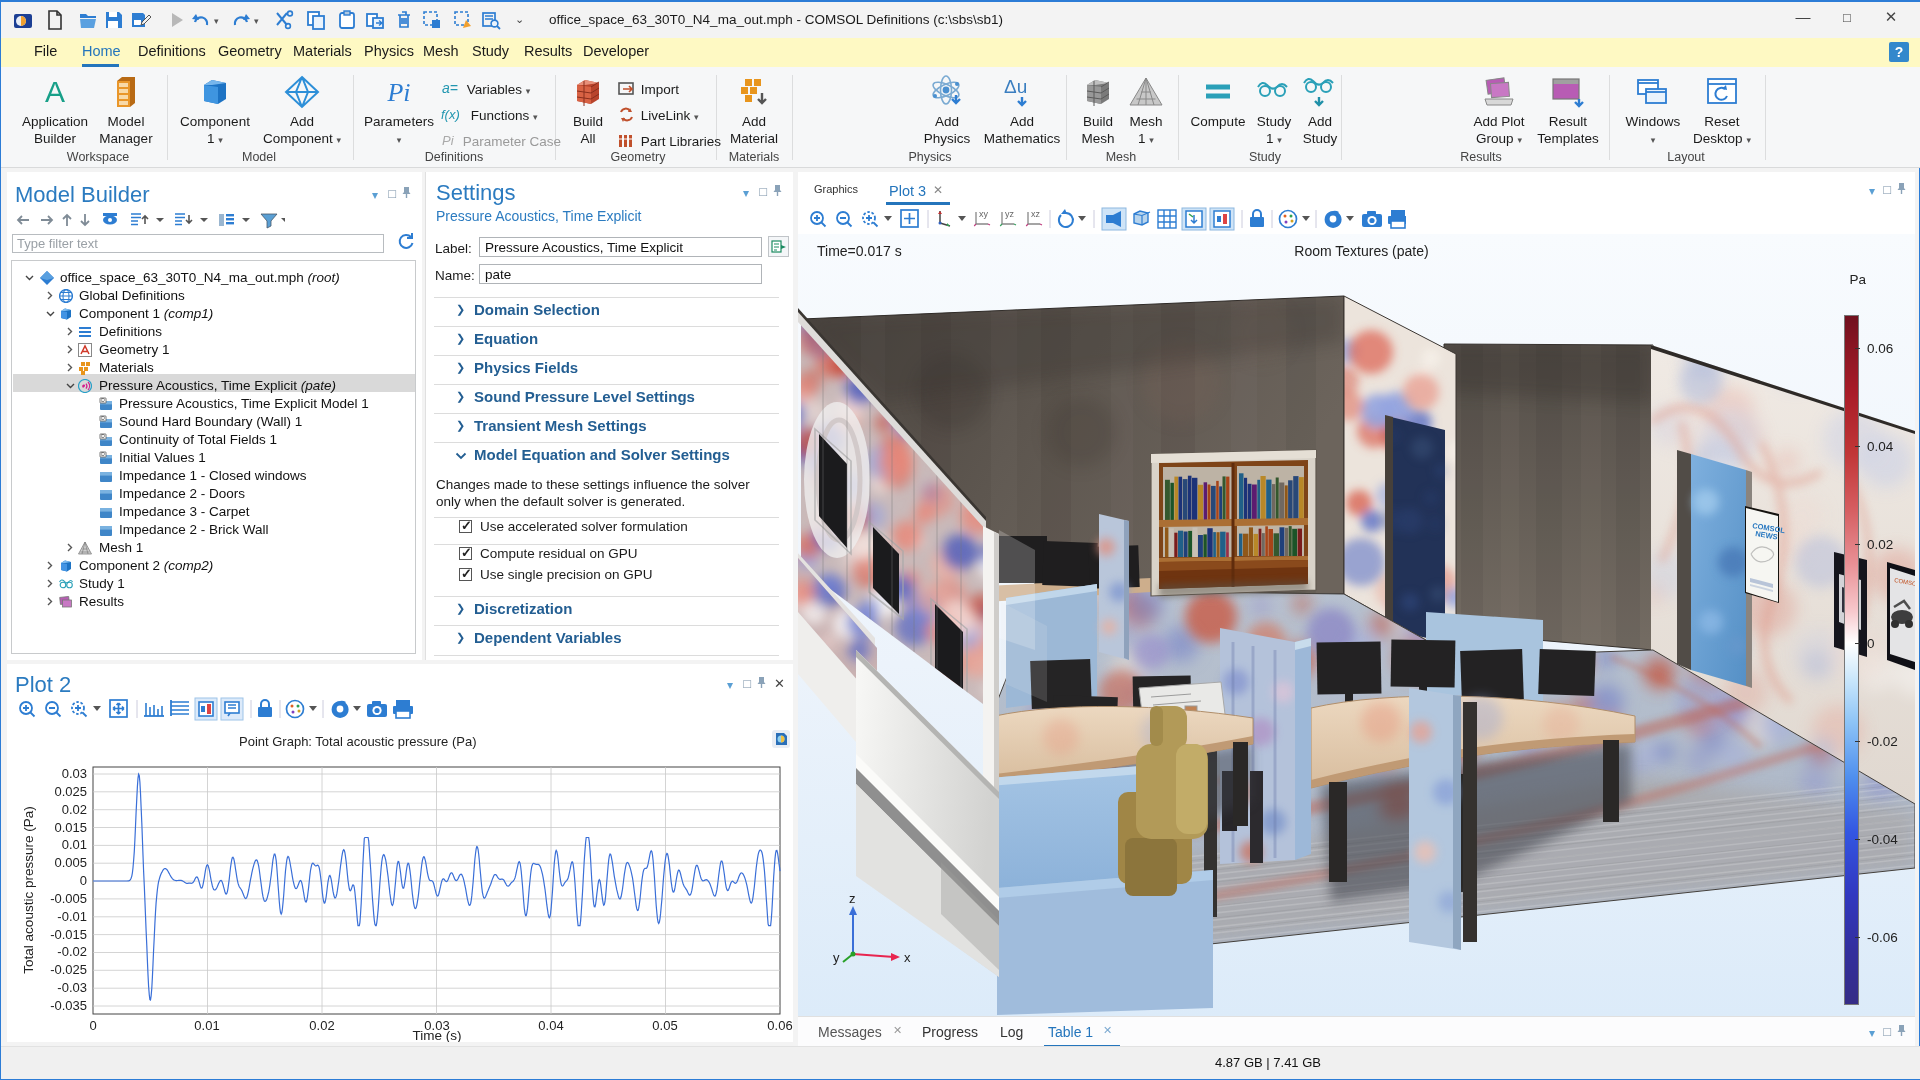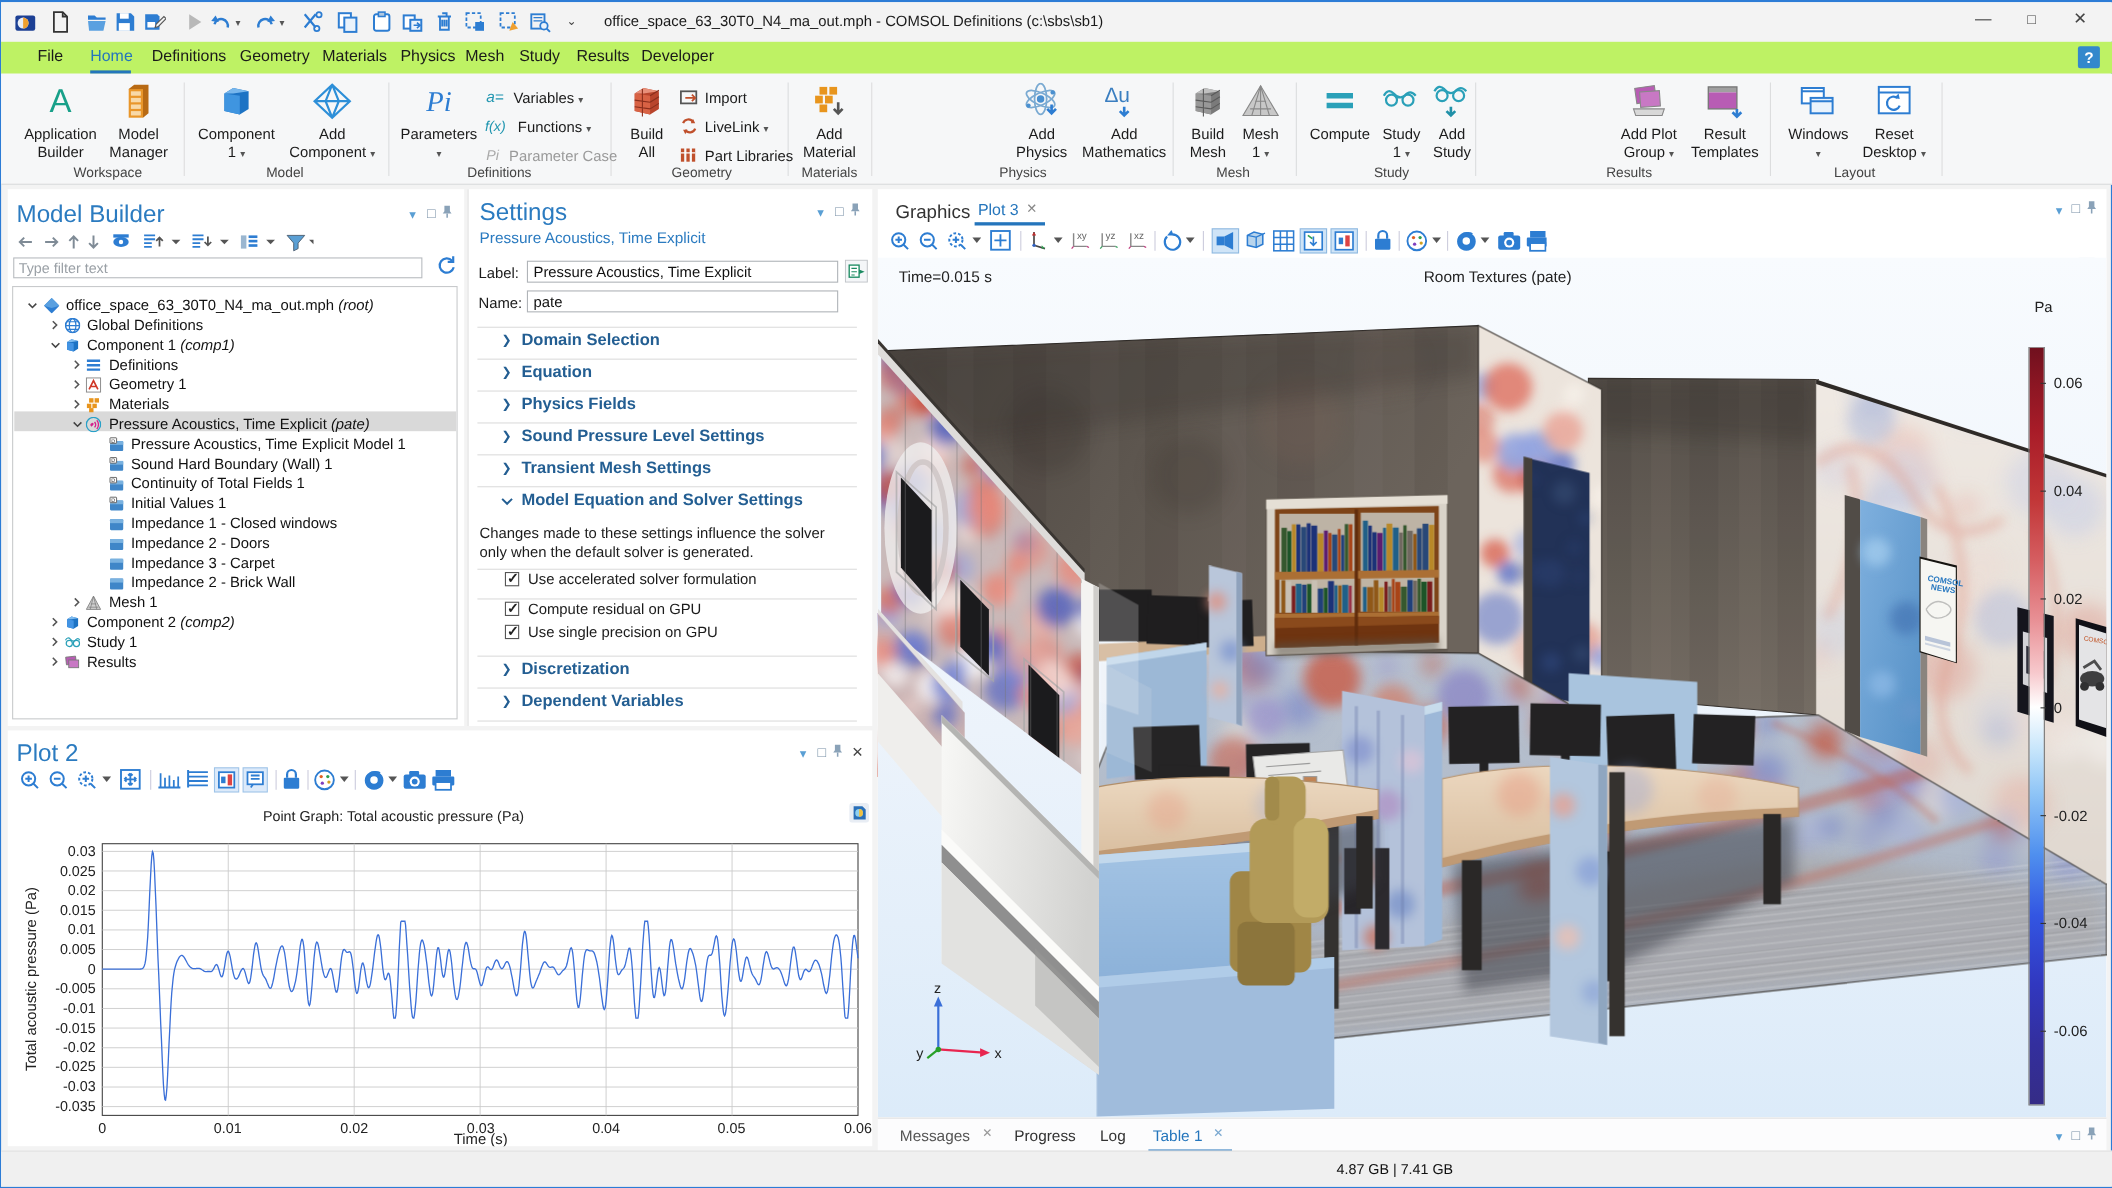--- a/index.html
+++ b/index.html
@@ -6,21 +6,21 @@
 html,body { width:1920px; height:1080px; overflow:hidden; font-family:"Liberation Sans", sans-serif; background:#f0f0f0; }
 #win { position:absolute; left:0; top:0; width:1920px; height:1080px; border:1px solid #2c7cd6; border-top:2px solid #2c7cd6; background:#f3f3f3; }
 .abs { position:absolute; }
 
 #titlebar { position:absolute; left:0; top:0; width:1920px; height:36px; background:#f3f3f3; }
 #titletext { position:absolute; left:548px; top:10px; font-size:13.5px; color:#1a1a1a; white-space:nowrap; }
 .qat { position:absolute; top:8px; width:20px; height:20px; }
 #wbtns { position:absolute; right:8px; top:6px; color:#444; font-size:15px; }
 #wbtns span { display:inline-block; width:44px; text-align:center; }
 
-#menubar { position:absolute; left:0; top:36px; width:1920px; height:29px; background:#bef264; }
+#menubar { position:absolute; left:0; top:36px; width:1920px; height:29px; background:#fef9c3; }
 .mtab { position:absolute; top:5px; font-size:14.5px; color:#1a1a1a; }
 .mtab.active { color:#2475bc; }
 #homeunder { position:absolute; left:81px; top:62px; width:37px; height:3px; background:#2475bc; }
 #helpbtn { position:absolute; right:10px; top:40px; width:20px; height:20px; background:#3388cc; color:#fff; font-size:14px; font-weight:bold; text-align:center; line-height:20px; border-radius:2px; }
 
 #ribbon { position:absolute; left:0; top:65px; width:1920px; height:101px; background:#f6f7f8; border-bottom:1px solid #d9dadb; }
 .rsep { position:absolute; top:8px; width:1px; height:85px; background:#dcddde; }
 .rgrouplabel { position:absolute; top:83px; font-size:12.5px; color:#444; text-align:center; }
 .rbtn { position:absolute; top:8px; text-align:center; font-size:13.5px; color:#1b1b1b; line-height:17px; }
 .rbtn .ric { display:block; margin:0 auto 4px auto; }
@@ -685,21 +685,21 @@
 <text x="550" y="1028" text-anchor="middle" font-size="13" fill="#222">0.04</text>
 <text x="664" y="1028" text-anchor="middle" font-size="13" fill="#222">0.05</text>
 <text x="779" y="1028" text-anchor="middle" font-size="13" fill="#222">0.06</text>
 <text x="436" y="1038" text-anchor="middle" font-size="13.5" fill="#222">Time (s)</text>
 <text x="32" y="888" text-anchor="middle" font-size="13.5" fill="#222" transform="rotate(-90 32 888)">Total acoustic pressure (Pa)</text>  
         </g>
  </svg>
 </div>
 
 <div id="gfx" class="panel">
- <div class="abs" style="left:16px;top:11px;font-size:17px;color:#333">Graphics</div>
+ <div class="abs" style="left:16px;top:11px;font-size:11px;color:#333">Graphics</div>
  <div class="abs" style="left:91px;top:11px;font-size:14.5px;color:#2475bc">Plot 3</div>
  <div class="abs" style="left:135px;top:11px;font-size:12px;color:#888">✕</div>
  <div class="abs" style="left:88px;top:30px;width:64px;height:3px;background:#2475bc"></div>
  <div class="pctl" style="right:40px;top:12px;color:#5a9fd4">▾</div>
  <div class="pctl" style="right:24px;top:10px;font-size:13px">□</div>
  <div class="pctl" style="right:8px;top:10px;"><svg width="11" height="13" viewBox="0 0 11 13" style="display:inline-block">
           <path d="M3 1 h5 v5 l1.5 2 h-8 l1.5 -2 z" fill="#8aa2b8"></path>
           <line x1="5.5" y1="8" x2="5.5" y2="12" stroke="#8aa2b8" stroke-width="1.4"></line>
         </svg></div>
  <svg class="abs" style="left:8px;top:34px" width="600" height="26" viewBox="0 0 600 26">
@@ -1666,21 +1666,21 @@
 <polygon points="852,904 848,913 856,913" fill="#3a6fd8"></polygon>
 <line x1="852" y1="952" x2="893" y2="955" stroke="#e8254f" stroke-width="2"></line>
 <polygon points="899,955 890,951 890,959" fill="#e8254f"></polygon>
 <line x1="852" y1="952" x2="842" y2="960" stroke="#28a028" stroke-width="2"></line>
 <circle cx="852" cy="952" r="2.5" fill="#28a028"></circle>
 <text x="848" y="901">z</text>
           <text x="903" y="960">x</text>
           <text x="832" y="960">y</text>
 </g>
 </svg>
- <div class="abs" style="left:19px;top:71px;font-size:14px;color:#222">Time=0.015 s</div>
+ <div class="abs" style="left:19px;top:71px;font-size:14px;color:#222">Time=0.017 s</div>
  <div class="abs" style="left:0;top:71px;width:1117px;text-align:center;font-size:14px;color:#222"><span style="margin-left:10px">Room Textures (pate)</span></div>
  <div class="abs" style="right:49px;top:100px;font-size:13.5px;color:#222">Pa</div>
 <div class="abs" style="left:1046px;top:143px;width:15px;height:690px;background:linear-gradient(to bottom,#70101e 0%,#8c1623 5%,#a81c28 11%,#c13637 20%,#d55d60 28%,#e89095 36%,#f7c9cd 43%,#ffffff 47.5%,#c8e6fb 53%,#8ec4f6 59%,#4f8fee 67%,#3356e2 75%,#3138c0 84%,#332f9e 92%,#352c86 100%);border:1px solid #777"></div>
 <div class="abs" style="left:1069px;top:169px;font-size:13.5px;color:#222">0.06</div>
 <div class="abs" style="left:1057px;top:176px;width:5px;height:1px;background:#333"></div>
 <div class="abs" style="left:1069px;top:267px;font-size:13.5px;color:#222">0.04</div>
 <div class="abs" style="left:1057px;top:274px;width:5px;height:1px;background:#333"></div>
 <div class="abs" style="left:1069px;top:365px;font-size:13.5px;color:#222">0.02</div>
 <div class="abs" style="left:1057px;top:372px;width:5px;height:1px;background:#333"></div>
 <div class="abs" style="left:1069px;top:464px;font-size:13.5px;color:#222">0</div>

